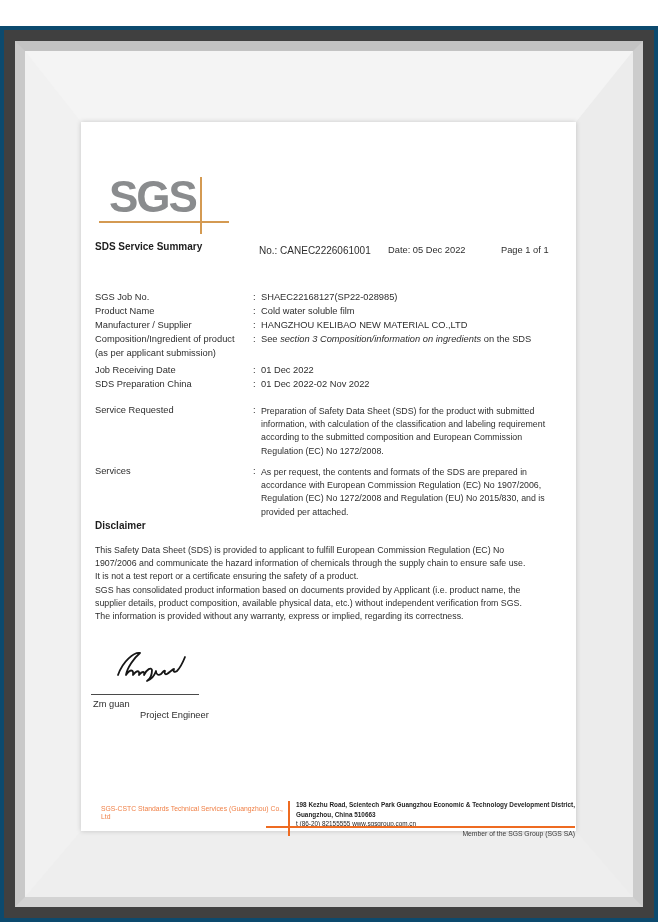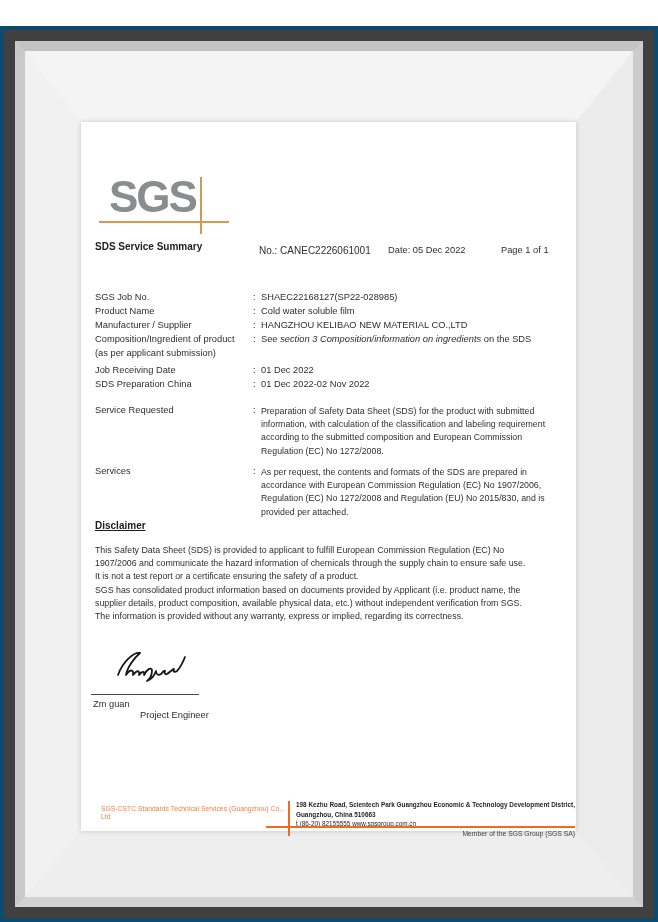--- a/index.html
+++ b/index.html
@@ -40,21 +40,21 @@
   .ital{font-style:italic;}
 
   
   .para-block{position:absolute;left:12px;right:10px;display:flex;align-items:flex-start;
     font-size:9.3px;}
   .para-block .val{font-size:8.8px;line-height:13.2px;white-space:pre;}
   .svc{top:281px;}
   .sum{top:342px;}
 
   
-  .disc-head{position:absolute;left:12px;top:396px;font-size:10px;font-weight:700;color:#1d1d1d;text-decoration:underline;}
+  .disc-head{position:absolute;left:12px;top:396px;font-size:10px;font-weight:700;color:#1d1d1d;}
   .disc-body{position:absolute;left:12px;top:420px;font-size:8.8px;line-height:13.2px;white-space:pre;}
 
   
   .sig-svg{position:absolute;left:30px;top:524px;}
   .sig-line{position:absolute;left:8px;top:570px;width:108px;height:1px;background:#4a4a4a;}
   .sig-name{position:absolute;left:10px;top:575px;font-size:9.3px;}
   .sig-title{position:absolute;left:10px;top:586px;font-size:9.3px;padding-left:47px;}
 
   
   .ft-company{position:absolute;left:18px;top:681px;width:186px;font-size:6.8px;line-height:8px;}

